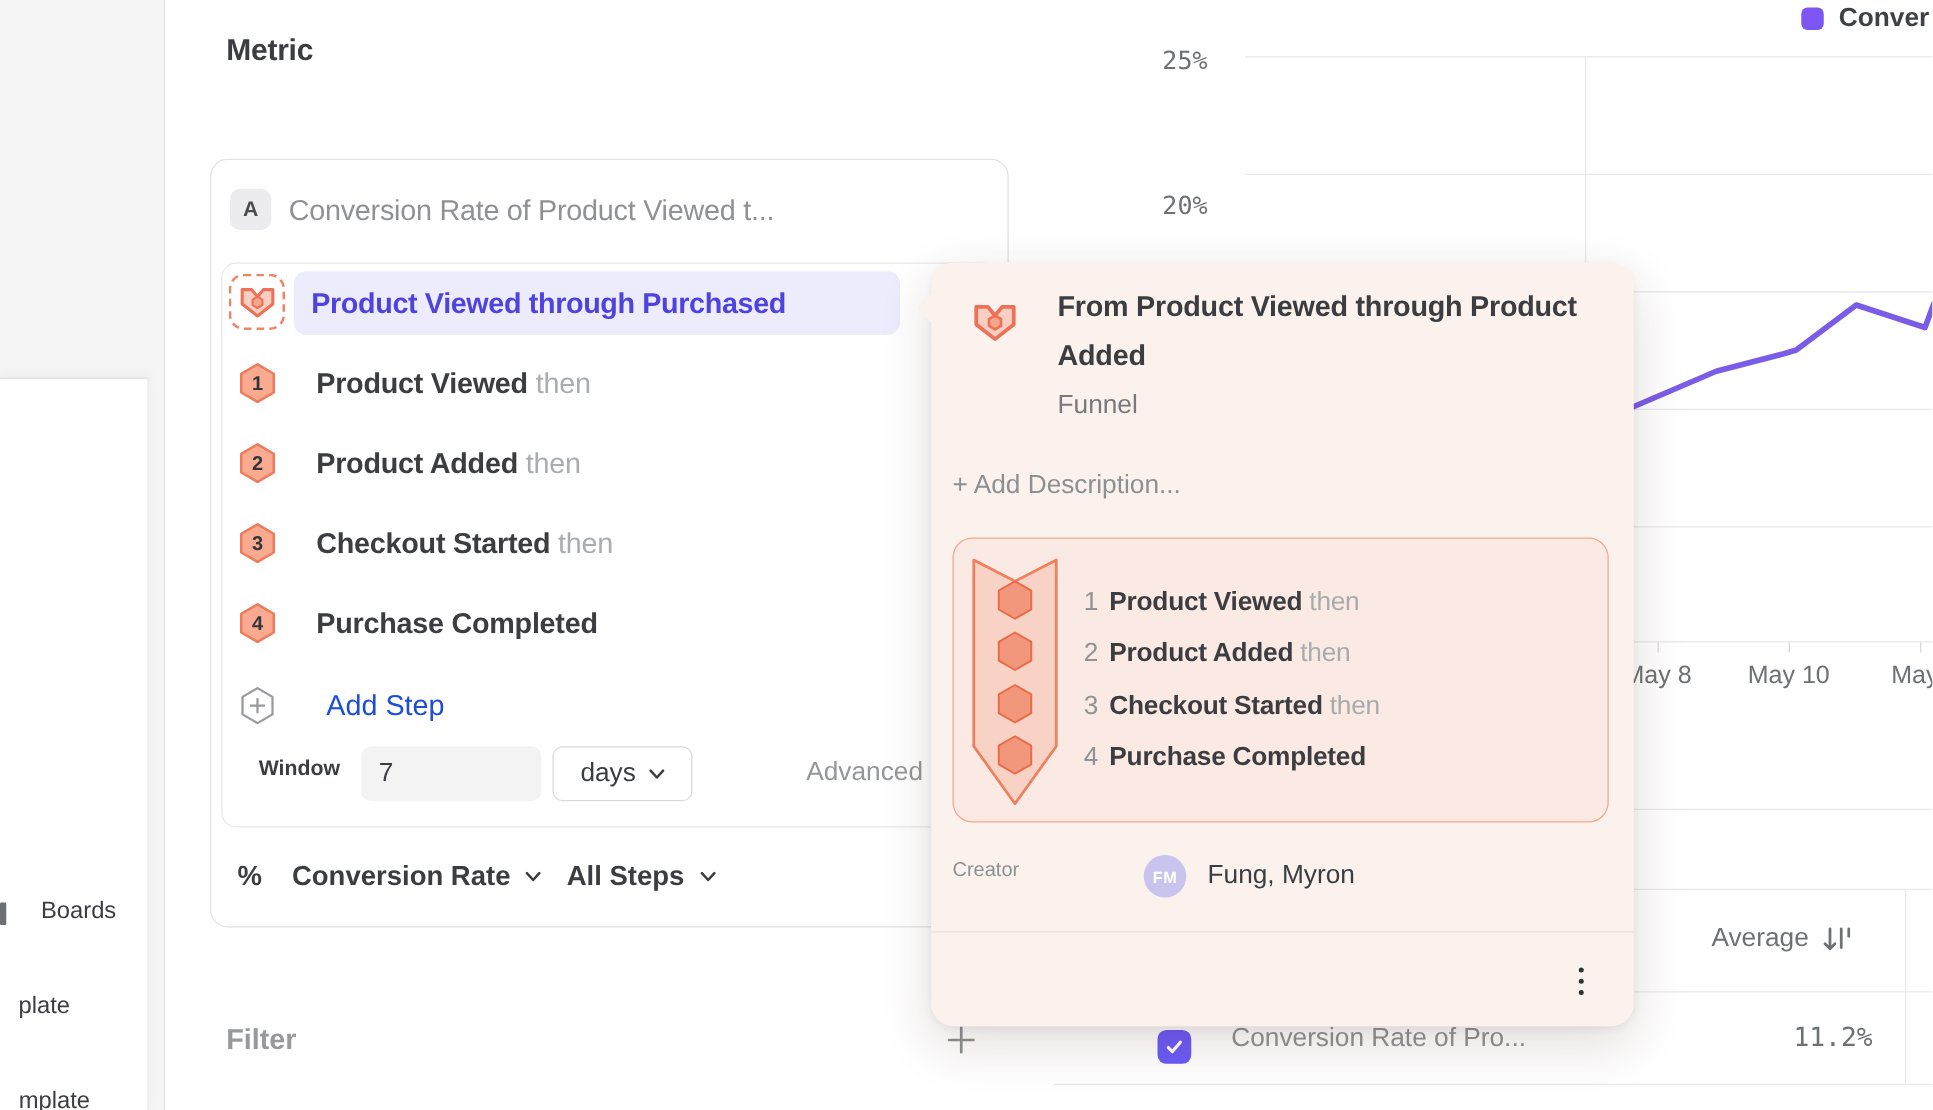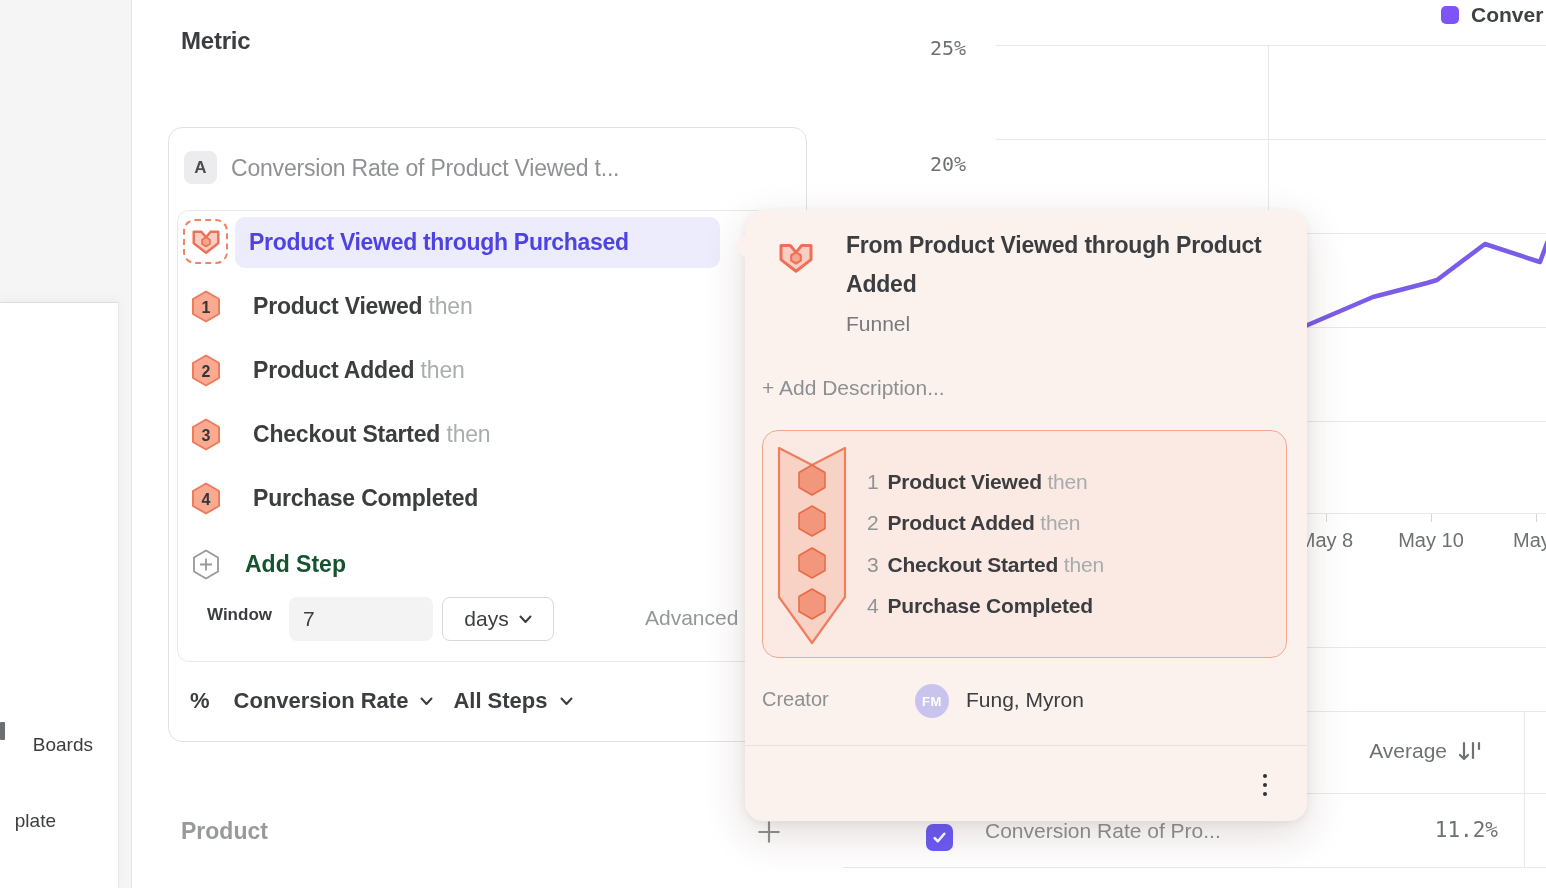--- a/index.html
+++ b/index.html
@@ -3,41 +3,41 @@
 <meta charset="utf-8">
 <style>
   html,body{margin:0;padding:0;background:#fff;}
   #screen{position:relative;width:1546px;height:888px;overflow:hidden;
     font-family:"Liberation Sans",sans-serif;color:#3b3d40;background:#ffffff;}
   .abs{position:absolute;}
   
   .rail{left:0;top:0;width:131px;height:888px;background:#f5f5f6;border-right:1px solid #e4e4e7;}
   .left-panel{left:0;top:302px;width:118px;height:586px;background:#ffffff;
     border-top:1px solid #dcdcdf;border-right:1px solid #e8e8ea;box-shadow:0 -3px 10px rgba(0,0,0,.04);}
-  .side-item{position:absolute;font-size:19px;font-weight:500;color:#3b3d40;white-space:nowrap;margin-top:16px;}
+  .side-item{position:absolute;font-size:19px;font-weight:500;color:#3b3d40;white-space:nowrap;}
   .icon-sliver{position:absolute;left:0;top:419px;width:5px;height:18px;background:#6b6e73;border-radius:1px;}
   
   .h-metric{left:181px;top:27px;font-size:24px;font-weight:700;letter-spacing:-.2px;}
   .card{left:168px;top:127px;width:637px;height:613px;background:#fff;border:1px solid #e2e2e4;border-radius:14px;}
   .a-badge{left:184px;top:151px;width:33px;height:33px;background:#ececee;border-radius:8px;
     display:flex;align-items:center;justify-content:center;font-size:17px;font-weight:700;color:#4a4d50;}
   .series-title{left:231px;top:155px;font-size:23px;color:#8f9194;white-space:nowrap;letter-spacing:-.2px;}
   .inner-box{left:177px;top:210px;width:620px;height:450px;border:1px solid #e8e8ea;border-radius:12px;}
   .funnel-chip{left:183px;top:219px;width:45px;height:45px;border:2px dashed #f08565;border-radius:12px;
     display:flex;align-items:center;justify-content:center;background:#fff;box-sizing:border-box;}
   .sel-pill{left:235px;top:217px;width:485px;height:51px;background:#edecfc;border-radius:10px;}
   .sel-label{left:249px;top:229px;font-size:23px;font-weight:600;color:#4f43e0;letter-spacing:-.3px;white-space:nowrap;}
   .step-row{position:absolute;left:191px;height:33px;display:flex;align-items:center;}
   .hex-badge{position:relative;width:30px;height:33px;flex:0 0 30px;}
   .hex-badge span{position:absolute;left:0;top:1px;width:30px;height:33px;display:flex;align-items:center;justify-content:center;
     font-size:16px;font-weight:700;color:#33373c;}
   .step-text{margin-left:32px;font-size:23px;white-space:nowrap;letter-spacing:-.2px;}
   .step-name{font-weight:600;color:#3b3d40;}
   .step-then{font-weight:400;color:#aaadb0;}
-  .addstep-text{margin-left:24px;font-size:23px;font-weight:700;color:#14532d;}
+  .addstep-text{margin-left:40px;font-size:23px;font-weight:400;color:#1d4ed8;}
   .window-label{left:183px;top:605px;font-size:17px;font-weight:600;margin-left:24px;}
   .window-input{left:289px;top:597px;width:144px;height:44px;background:#f3f3f4;border-radius:8px;
     display:flex;align-items:center;padding-left:14px;box-sizing:border-box;font-size:21px;color:#3b3d40;}
   .days-select{left:442px;top:597px;width:112px;height:44px;background:#fff;border:1px solid #d9d9dc;border-radius:8px;
     display:flex;align-items:center;justify-content:center;gap:10px;box-sizing:border-box;font-size:21px;color:#3b3d40;text-align:right;}
   .advanced{left:645px;top:606px;font-size:21px;font-weight:500;color:#94979a;white-space:nowrap;}
   .measure-row{left:190px;top:688px;display:flex;align-items:center;gap:12px;font-size:22px;font-weight:600;color:#3b3d40;}
   .h-filter{left:181px;top:818px;font-size:23px;font-weight:700;color:#97999c;}
   .filter-plus{left:756px;top:819px;}
   
@@ -67,21 +67,21 @@
   .pop-title{position:absolute;left:101px;top:16px;width:430px;font-size:23px;font-weight:700;line-height:39px;letter-spacing:-.2px;color:#3b3d40;}
   .pop-type{position:absolute;left:101px;top:102px;font-size:21px;color:#77797c;}
   .pop-adddesc{position:absolute;left:17px;top:166px;font-size:21px;color:#8d9093;}
   .pop-card{position:absolute;left:17px;top:220px;width:525px;height:228px;background:#faeae3;
     border:1.5px solid #f3a78f;border-radius:16px;box-sizing:border-box;}
   .ribbon{position:absolute;left:14px;top:14px;}
   .pop-step{position:absolute;left:104px;height:28px;display:flex;align-items:center;font-size:21px;white-space:nowrap;letter-spacing:-.2px;}
   .pop-num{color:#909396;margin-right:9px;}
   .pop-name{font-weight:600;color:#3b3d40;}
   .pop-then{color:#a8abae;}
-  .creator-label{position:absolute;left:17px;top:478px;font-size:20px;color:#8d9093;}
+  .creator-label{position:absolute;left:17px;top:478px;font-size:16px;color:#8d9093;}
   .avatar{position:absolute;left:170px;top:474px;width:34px;height:34px;border-radius:50%;background:#c9c4ee;
     display:flex;align-items:center;justify-content:center;font-size:13px;font-weight:700;color:#fff;letter-spacing:.5px;text-align:right;}
   .creator-name{position:absolute;left:221px;top:478px;font-size:21px;font-weight:500;color:#3b3d40;}
   .pop-divider{position:absolute;left:0;top:535px;width:100%;height:1px;background:#eadfdb;}
   .kebab{position:absolute;left:508px;top:560px;width:24px;height:30px;display:flex;flex-direction:column;
     align-items:center;justify-content:center;gap:5px;}
   .kebab i{width:4px;height:4px;border-radius:50%;background:#2f3235;}
 </style>
 </head>
 <body>
@@ -177,21 +177,21 @@
     <span style="margin-left:12px;">Conversion Rate</span>
     <svg width="13" height="9" viewBox="0 0 13 9">
         <path d="M1.5,1.5 L6.5,7 L11.5,1.5" fill="none" stroke="#3b3d40" stroke-width="2" stroke-linecap="round" stroke-linejoin="round"></path>
       </svg>
     <span style="margin-left:8px;">All Steps</span>
     <svg width="13" height="9" viewBox="0 0 13 9">
         <path d="M1.5,1.5 L6.5,7 L11.5,1.5" fill="none" stroke="#3b3d40" stroke-width="2" stroke-linecap="round" stroke-linejoin="round"></path>
       </svg>
   </div>
 
-  <div class="abs h-filter">Product</div>
+  <div class="abs h-filter">Filter</div>
   <div class="abs filter-plus">
     <svg width="26" height="26" viewBox="0 0 24 24">
         <path d="M12,3 L12,21 M3,12 L21,12" stroke="#8d9093" stroke-width="2" stroke-linecap="round"></path>
       </svg>
   </div>
 
   <div class="gridline" style="top:45px;"></div>
   <div class="gridline" style="top:139px;"></div>
   <div class="gridline" style="top:233px;"></div>
   <div class="gridline" style="top:327px;"></div>

